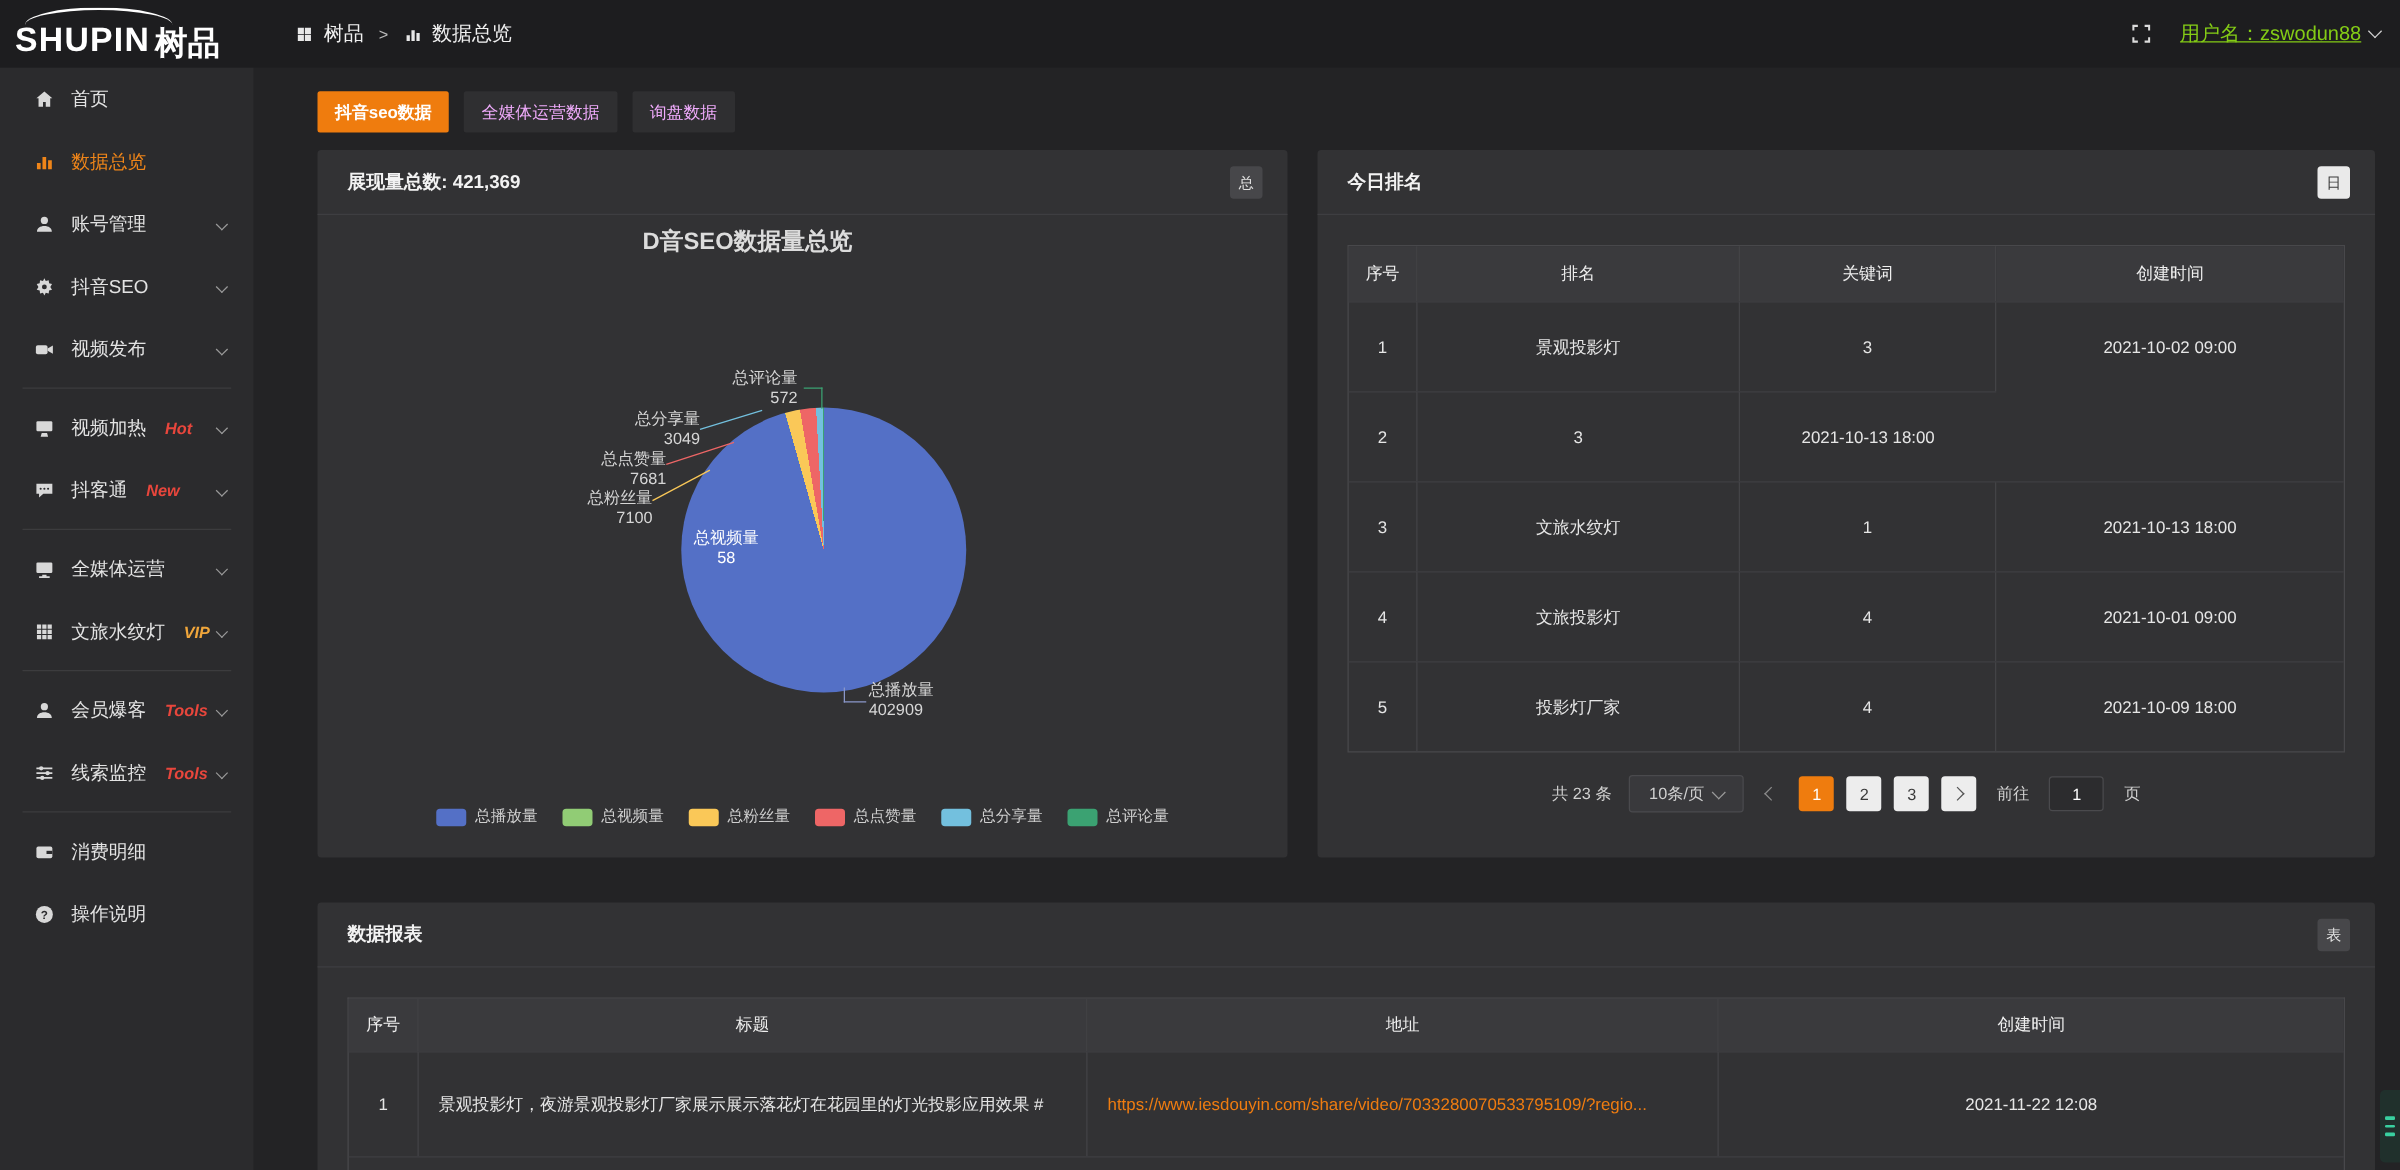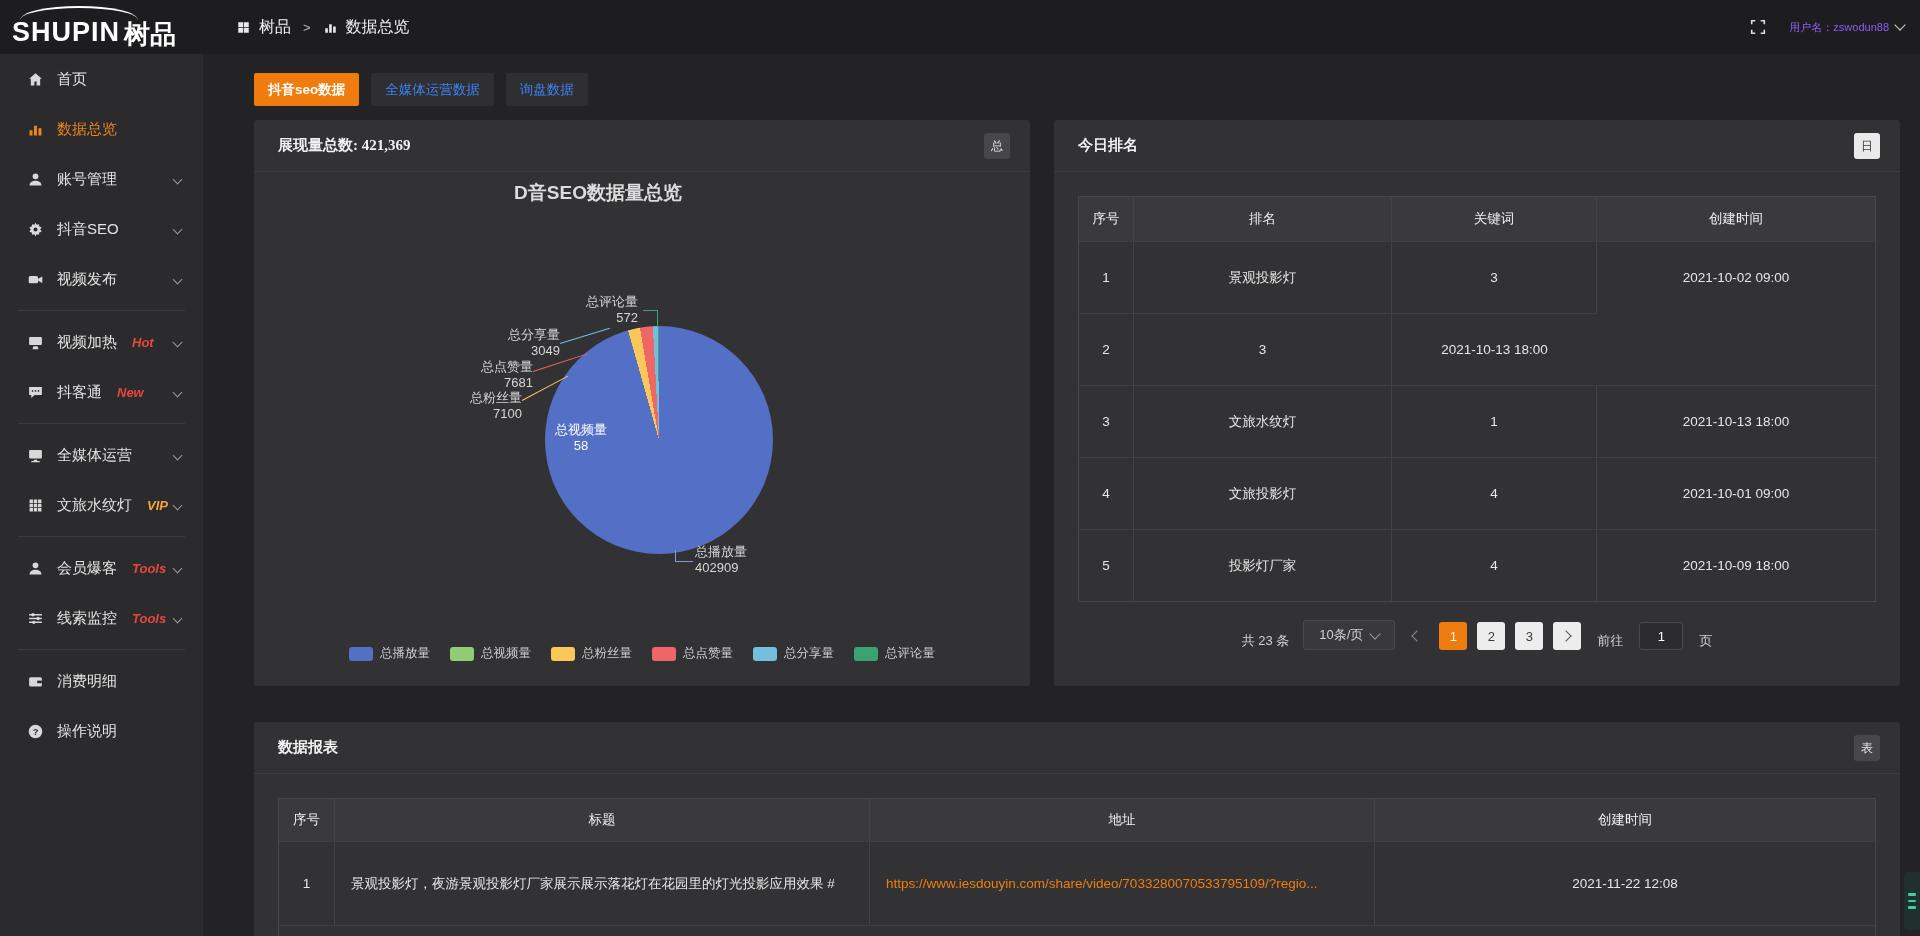--- a/index.html
+++ b/index.html
@@ -11,45 +11,45 @@
   .logo { position:absolute; left:12px; top:8px; width:200px; height:40px; }
   .logo-arc { position:absolute; left:8px; top:-2px; width:118px; height:14px;
     border-top:2.5px solid #fff; border-radius:50% 50% 0 0 / 100% 100% 0 0; }
   .logo-en { position:absolute; left:0; top:9px; font-size:27px; font-weight:800; letter-spacing:1px; color:#fff; }
   .logo-cn { position:absolute; left:112px; top:9px; font-size:26px; font-weight:800; color:#fff; }
   .breadcrumb { position:absolute; left:236px; top:0; height:54px; display:flex; align-items:center; gap:8px; font-size:16px; color:#f0f0f0; }
   .bc-sep { color:#b9b9b9; font-size:13px; padding:0 4px; }
   .bc-ico { display:inline-flex; width:15px; height:15px; }
   .topbar-right { position:absolute; right:16px; top:0; height:54px; display:flex; align-items:center; gap:22px; }
   .fullscreen { width:18px; height:18px; display:inline-flex; cursor:pointer; }
-  .user-box { display:flex; align-items:center; gap:7px; font-size:11px; color:#8b5cf6; cursor:pointer; }
+  .user-box { display:flex; align-items:center; gap:7px; font-size:16px; color:#84cc16; cursor:pointer;text-decoration:underline; }
   .chev { width:8px; height:8px; border-right:1.6px solid #cfcfcf; border-bottom:1.6px solid #cfcfcf; transform:rotate(45deg); margin-top:-4px; }
 
   
   .sidebar { position:absolute; left:0; top:54px; width:203px; bottom:0; background:#2b2b2d; }
   .sb-item { position:relative; height:50px; display:flex; align-items:center; padding-left:27px; gap:13px; cursor:pointer; font-size:15px; color:#e3e3e3; }
   .sb-ico { width:17px; height:17px; display:inline-flex; flex:0 0 17px; }
   .sb-ico svg { width:17px; height:17px; fill:#d8d8d8; }
   .sb-item.active { color:#ef8519; }
   .sb-item.active .sb-ico svg { fill:#ef8519; }
   .sb-tag { font-size:13px; font-weight:bold; font-style:italic; margin-left:2px; }
   .tag-red { color:#e8463c; }
   .tag-gold { color:#f0a63b; }
   .sb-chev { position:absolute; right:22px; width:7px; height:7px; border-right:1.5px solid #9a9a9a; border-bottom:1.5px solid #9a9a9a; transform:rotate(45deg); }
   .sb-divider { height:1px; background:#3c3c3e; margin:6px 18px; }
 
   
   .content { position:absolute; left:203px; top:54px; right:0; bottom:0; background:#232325; overflow:hidden; }
   .tabs { position:absolute; left:51px; top:19px; display:flex; gap:12px; }
-  .tab { height:33px; padding:0 14px; display:flex; align-items:center; font-size:13.5px; background:#2f2f31; color:#3b82f6; border-radius:2px; cursor:pointer; }
+  .tab { height:33px; padding:0 14px; display:flex; align-items:center; font-size:13.5px; background:#2f2f31; color:#f0abfc; border-radius:2px; cursor:pointer; }
   .tab.active { background:#ef7c0e; color:#fff; font-weight:bold; }
 
   .panel { position:absolute; background:#323234; border-radius:3px; }
   .panel-head { position:relative; height:52px; border-bottom:1px solid #3e3e41; display:flex; align-items:center; padding:0 24px; }
-  .panel-title { font-size:15px; font-weight:bold; color:#f2f2f2;font-family:Liberation Serif, serif; }
+  .panel-title { font-size:15px; font-weight:bold; color:#f2f2f2; }
   .panel-badge { position:absolute; right:20px; top:13px; width:26px; height:26px; border-radius:3px; background:#47474a; color:#e3e3e3; font-size:12px; display:flex; align-items:center; justify-content:center; cursor:pointer; }
   .badge-light { background:#eaeaea; color:#3a3a3a; }
 
   
   .panel-overview { left:51px; top:66px; width:776px; height:566px; }
   .chart-area { position:absolute; left:0; right:0; top:52px; bottom:0; }
   .chart-title { position:absolute; top:8px; left:0; right:88px; text-align:center; font-size:19px; font-weight:bold; color:#dcdcdc; }
   .pie { position:absolute; left:291px; top:154px; width:228px; height:228px; border-radius:50%; }
   .co { position:absolute; font-size:13px; color:#d6d6d6; line-height:16px; }
   .co .co-val { display:block; }
@@ -66,21 +66,21 @@
 
   
   .panel-ranking { left:851px; top:66px; width:846px; height:566px; }
   .rk-table { position:absolute; left:24px; right:24px; top:76px; border:1px solid #48484b; }
   .t-row { display:grid; }
   .rk-table .t-row { grid-template-columns:55px 258px 205px 1fr; }
   .t-cell { display:flex; align-items:center; justify-content:center; border-right:1px solid #434346; font-size:13.5px; color:#e6e6e6; }
   .t-cell:last-child { border-right:none; }
   .t-head .t-cell { height:44px; background:#3a3a3d; font-size:13.5px; color:#efefef; }
   .t-body .t-cell { height:72px; border-top:1px solid #3f3f42; }
-  .pagination { position:absolute; left:0; right:0; top:500px; display:flex; align-items:flex-end; justify-content:center; gap:10px; font-size:13px; color:#d0d0d0; }
+  .pagination { position:absolute; left:0; right:0; top:500px; display:flex; align-items:center; justify-content:center; gap:10px; font-size:13px; color:#d0d0d0; }
   .pg-total { margin-right:4px; }
   .pg-size { width:92px; height:30px; background:#39393c; border:1px solid #4a4a4d; border-radius:3px; display:flex; align-items:center; justify-content:center; gap:8px; cursor:pointer; }
   .pg-size .chev { border-color:#9a9a9a; margin-top:-3px; }
   .pg-prev { width:24px; height:28px; display:flex; align-items:center; justify-content:center; cursor:pointer; }
   .pg-prev .arr { width:8px; height:8px; border-left:1.6px solid #8b8b8b; border-bottom:1.6px solid #8b8b8b; transform:rotate(45deg); }
   .pg-num { width:28px; height:28px; border-radius:3px; background:#ededed; color:#3a3a3a; display:flex; align-items:center; justify-content:center; font-size:13px; cursor:pointer; }
   .pg-num.current { background:#ef7c0e; color:#fff; }
   .pg-next { width:28px; height:28px; border-radius:3px; background:#ededed; display:flex; align-items:center; justify-content:center; cursor:pointer; }
   .pg-next .arr { width:8px; height:8px; border-right:1.6px solid #555; border-top:1.6px solid #555; transform:rotate(45deg); margin-left:-2px; }
   .pg-goto { margin-left:6px; }

